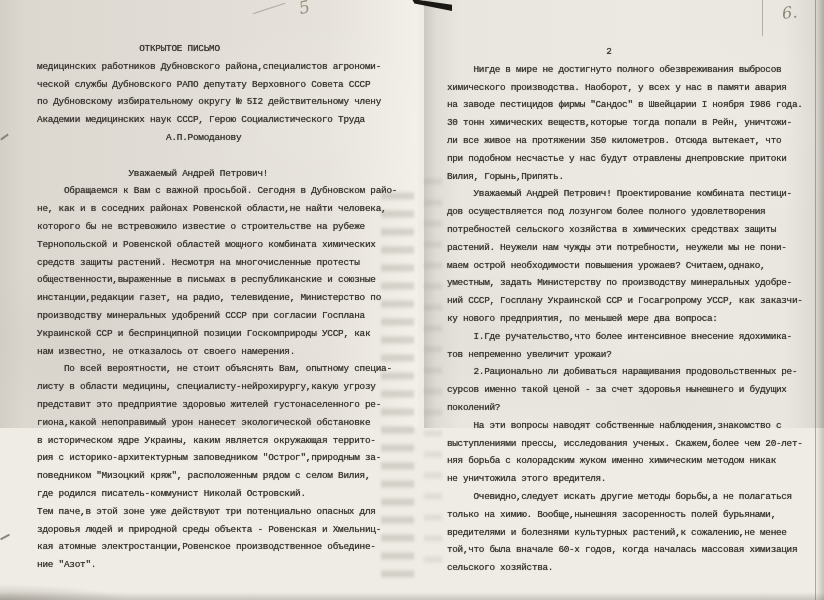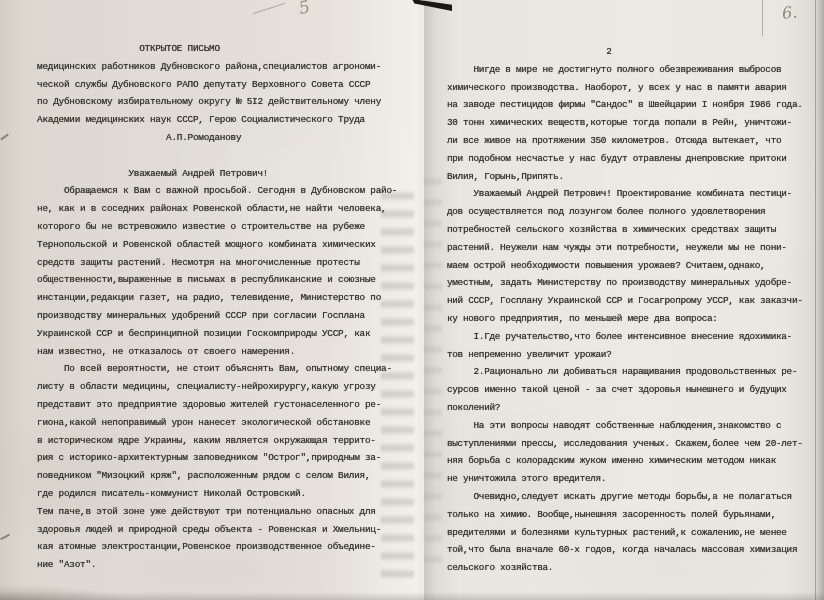--- a/index.html
+++ b/index.html
@@ -1,21 +1,21 @@
 <!DOCTYPE html>
 <html><head>
 <meta charset="utf-8">
 <style>
   html,body { margin:0; padding:0; background:#9d9991; }
   .scan {
     position:relative; width:824px; height:600px; overflow:hidden;
     background:#efece5;
     font-family:"Liberation Mono", monospace;
   }
-  .page { position:absolute; top:0; height:600px; }
+  .page { position:absolute; top:0; height:428px; }
   .page-left {
     left:0; width:418px;
     background:linear-gradient(to right,
       #d3cfc7 0%, #dcd8d0 6%, #e1ddd6 45%, #e6e2db 78%, #efece5 94%, #f3f0ea 100%);
   }
   .page-right {
     left:424px; width:400px;
     background:linear-gradient(to right,
       #ccc8c0 0%, #dfdcd5 3%, #e9e6df 9%, #ece9e2 55%, #eae7e0 90%, #dedbd4 97%, #d0cdc6 100%);
   }

